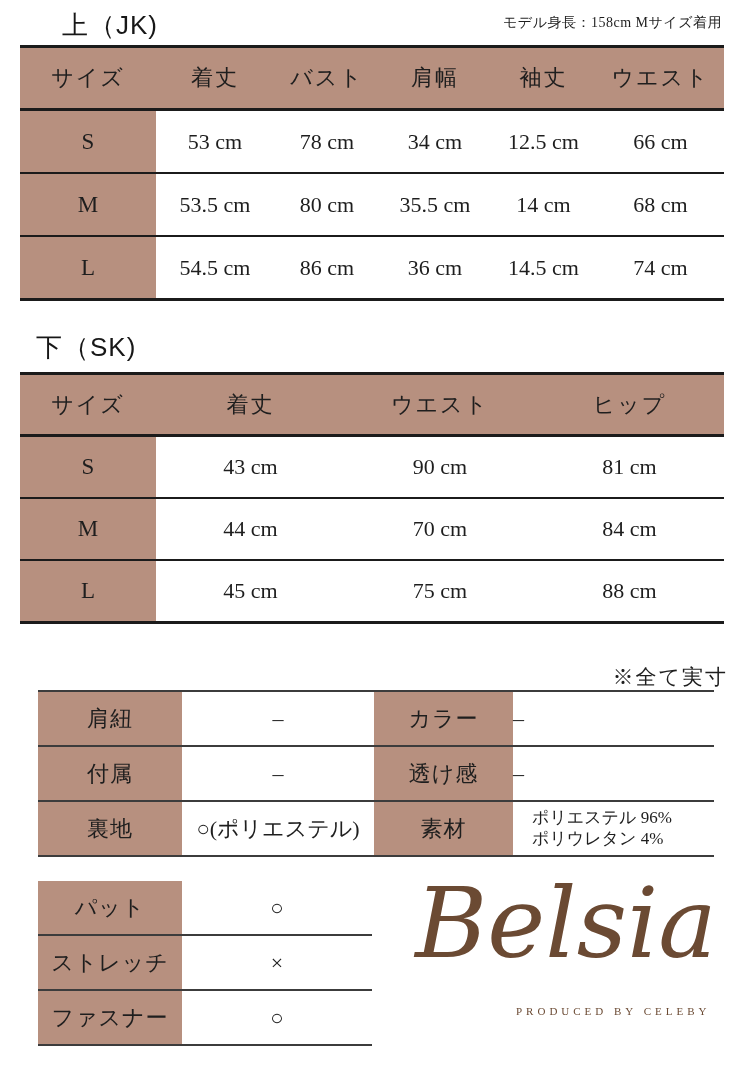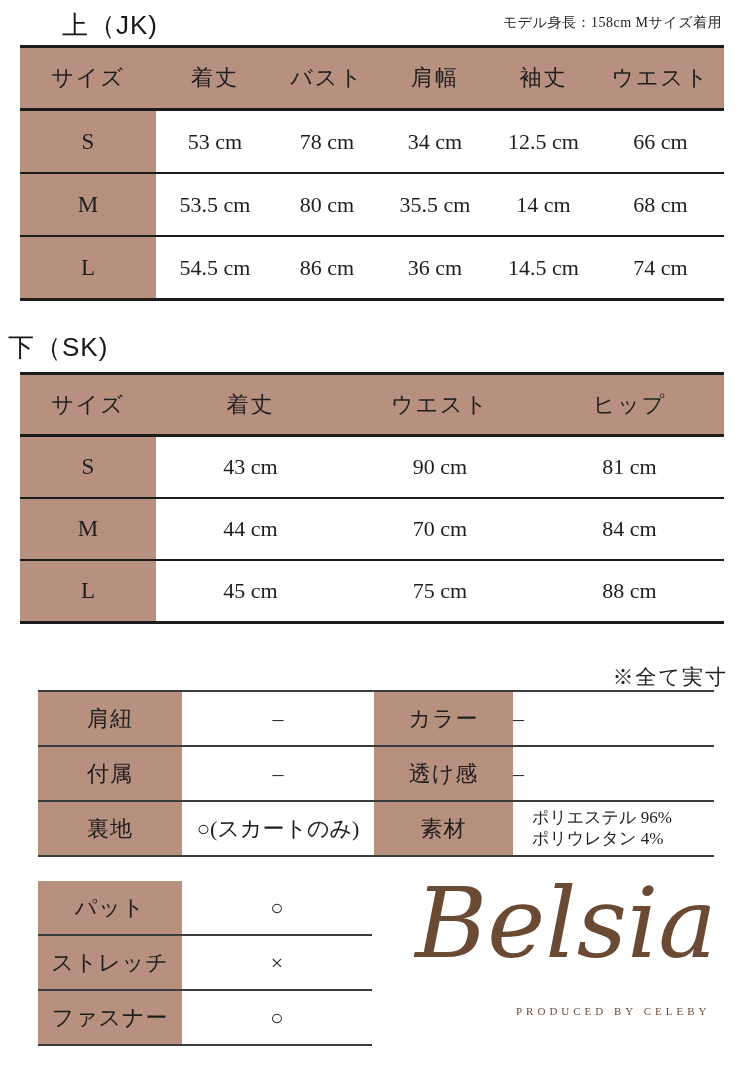--- a/index.html
+++ b/index.html
@@ -16,21 +16,21 @@
   
   .sec-title {
     position: absolute;
     font-family: "Liberation Sans", sans-serif;
     font-size: 26px;
     letter-spacing: 1px;
     color: #171717;
     white-space: nowrap;
   }
   #title-jk { left: 62px; top: 8px; }
-  #title-sk { left: 8px; top: 330px; }
+  #title-sk { left: 36px; top: 330px; }
 
   .model-note {
     position: absolute;
     top: 14px; right: 20px;
     font-size: 14px;
     letter-spacing: 0.5px;
     white-space: nowrap;
   }
 
   
@@ -235,21 +235,21 @@
         <td class="spec-value-left">–</td>
       </tr>
       <tr>
         <td class="spec-label">付属</td>
         <td class="spec-value-center">–</td>
         <td class="spec-label">透け感</td>
         <td class="spec-value-left">–</td>
       </tr>
       <tr>
         <td class="spec-label">裏地</td>
-        <td class="spec-value-center">○(スカートのみ)</td>
+        <td class="spec-value-center">○(ポリエステル)</td>
         <td class="spec-label">素材</td>
         <td class="spec-value-left">
           <div class="mat-line">ポリエステル 96%</div>
           <div class="mat-line">ポリウレタン 4%</div>
         </td>
       </tr>
     </tbody>
   </table>
 
   <table class="spec" id="spec-half">

